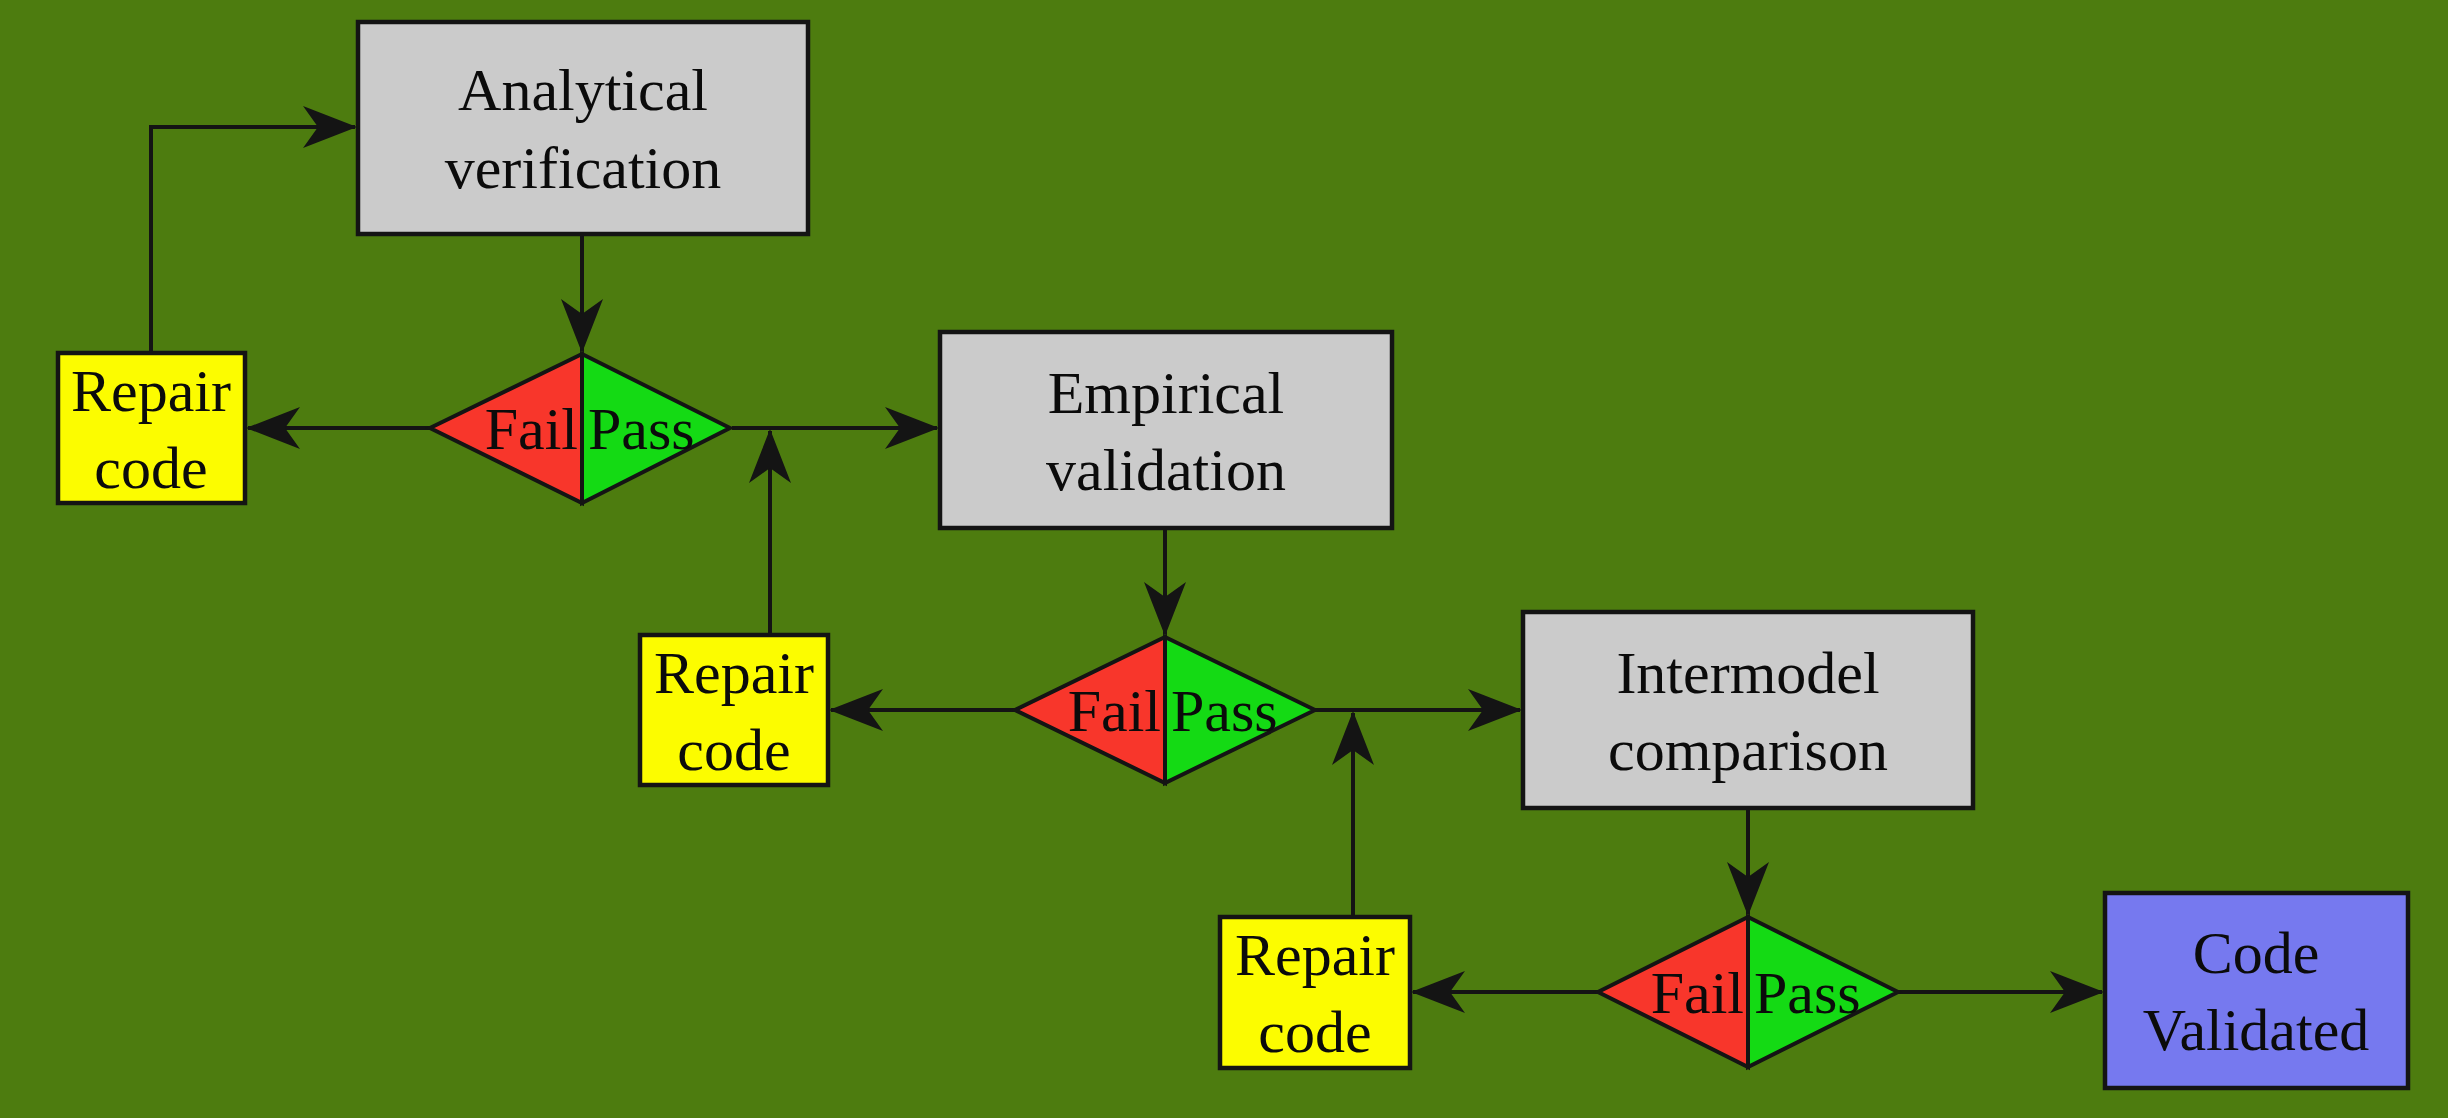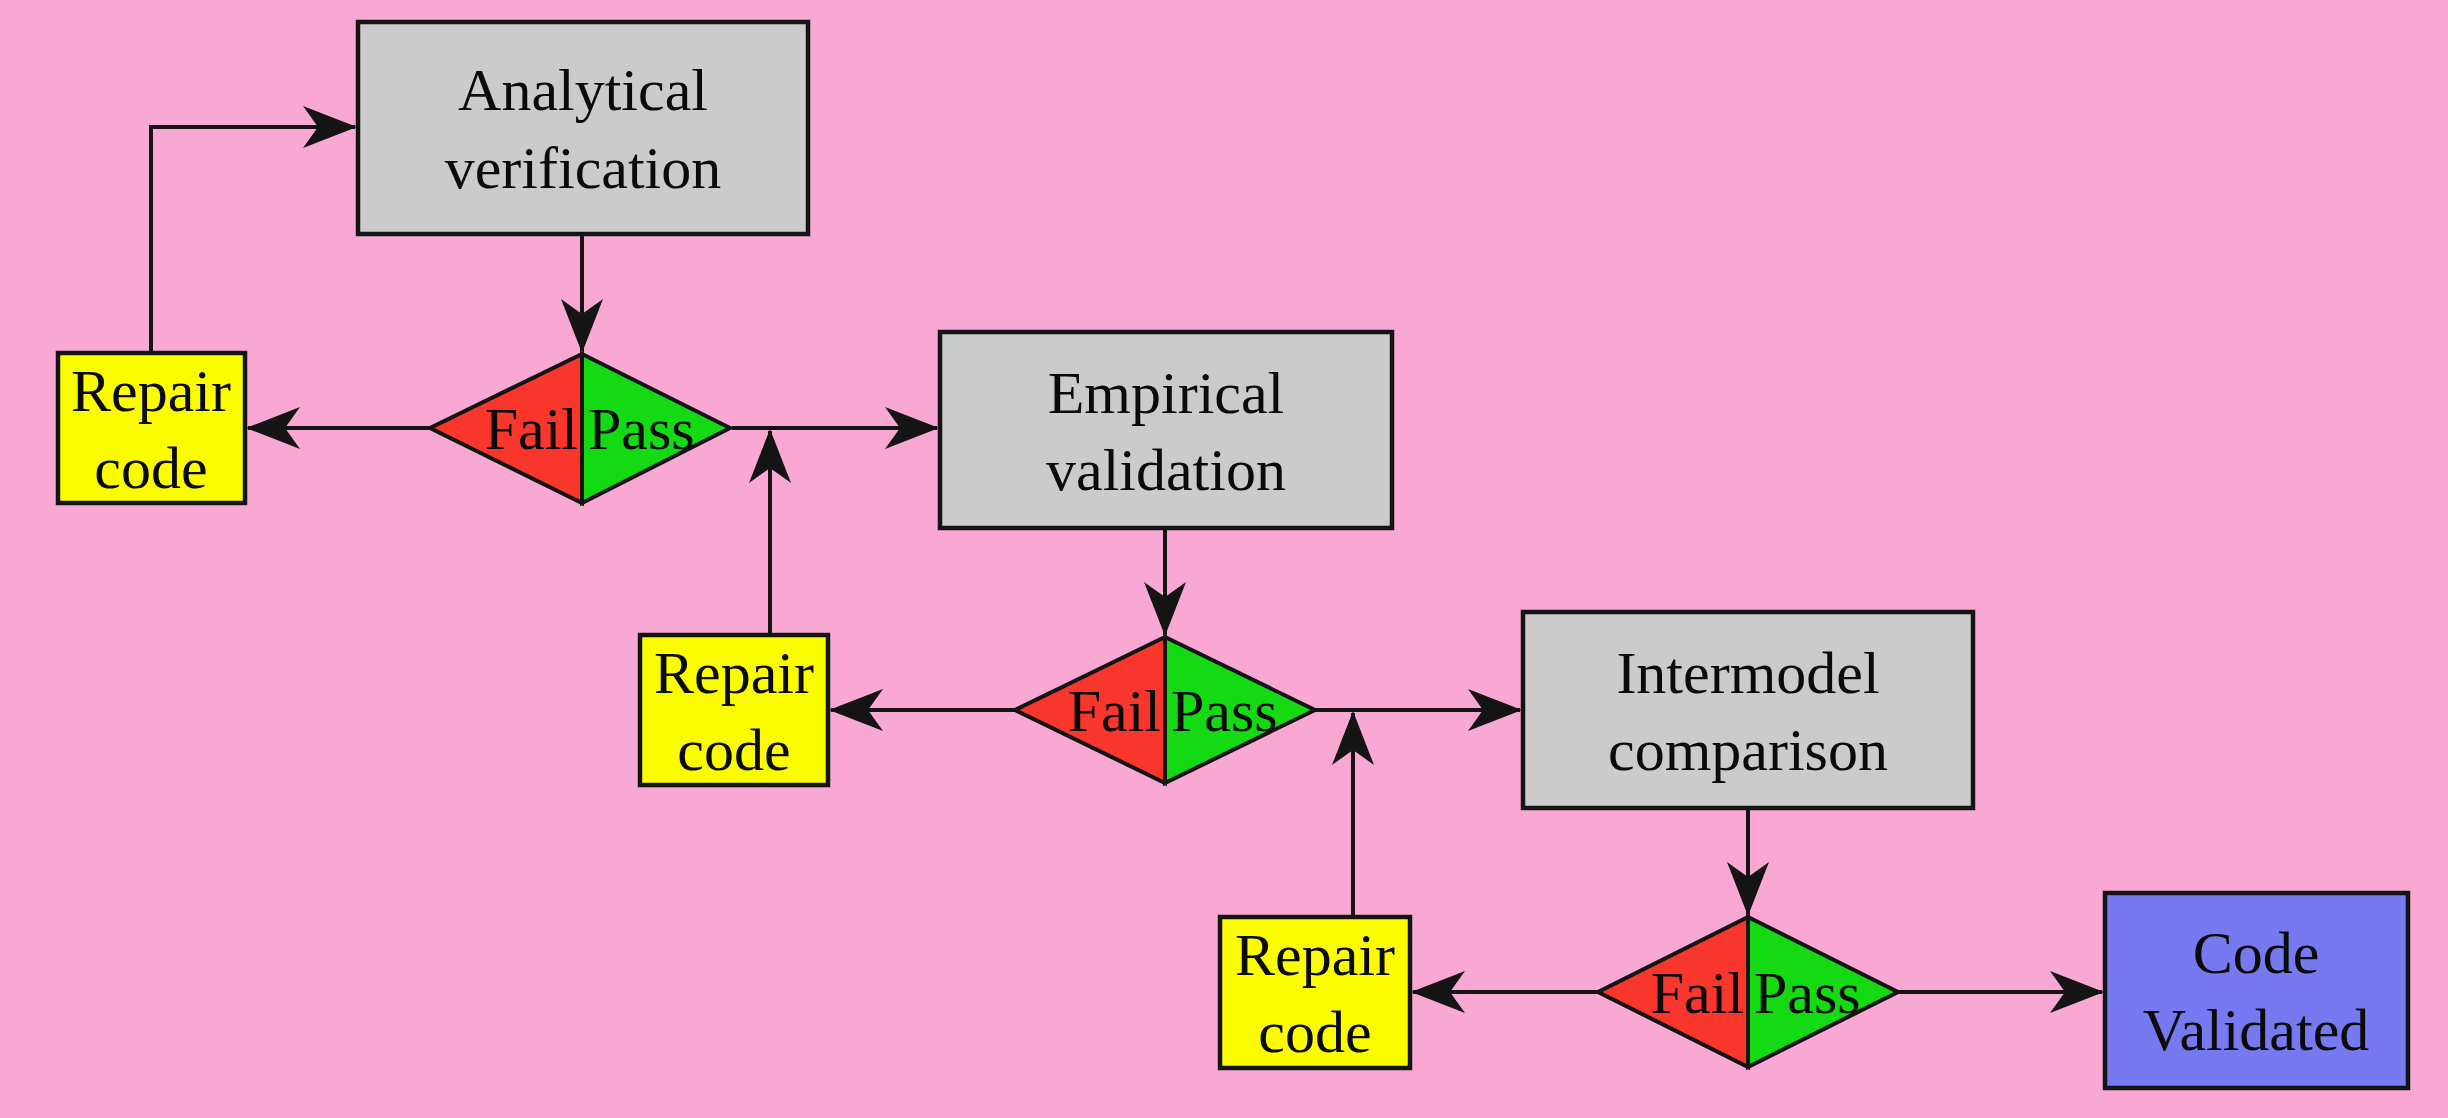--- a/index.html
+++ b/index.html
@@ -4,21 +4,21 @@
 <style>
   html, body {
     margin: 0;
     padding: 0;
     background: #ffffff;
   }
   .canvas {
     position: relative;
     width: 2448px;
     height: 1118px;
-    background: #f9a8d4;
+    background: #4d7c0f;
     overflow: hidden;
     text-align: right;
   }
   svg { display: block; }
   .node-shape {
     stroke: #141414;
     stroke-width: 4.5;
   }
   .diamond-half {
     stroke: #141414;

